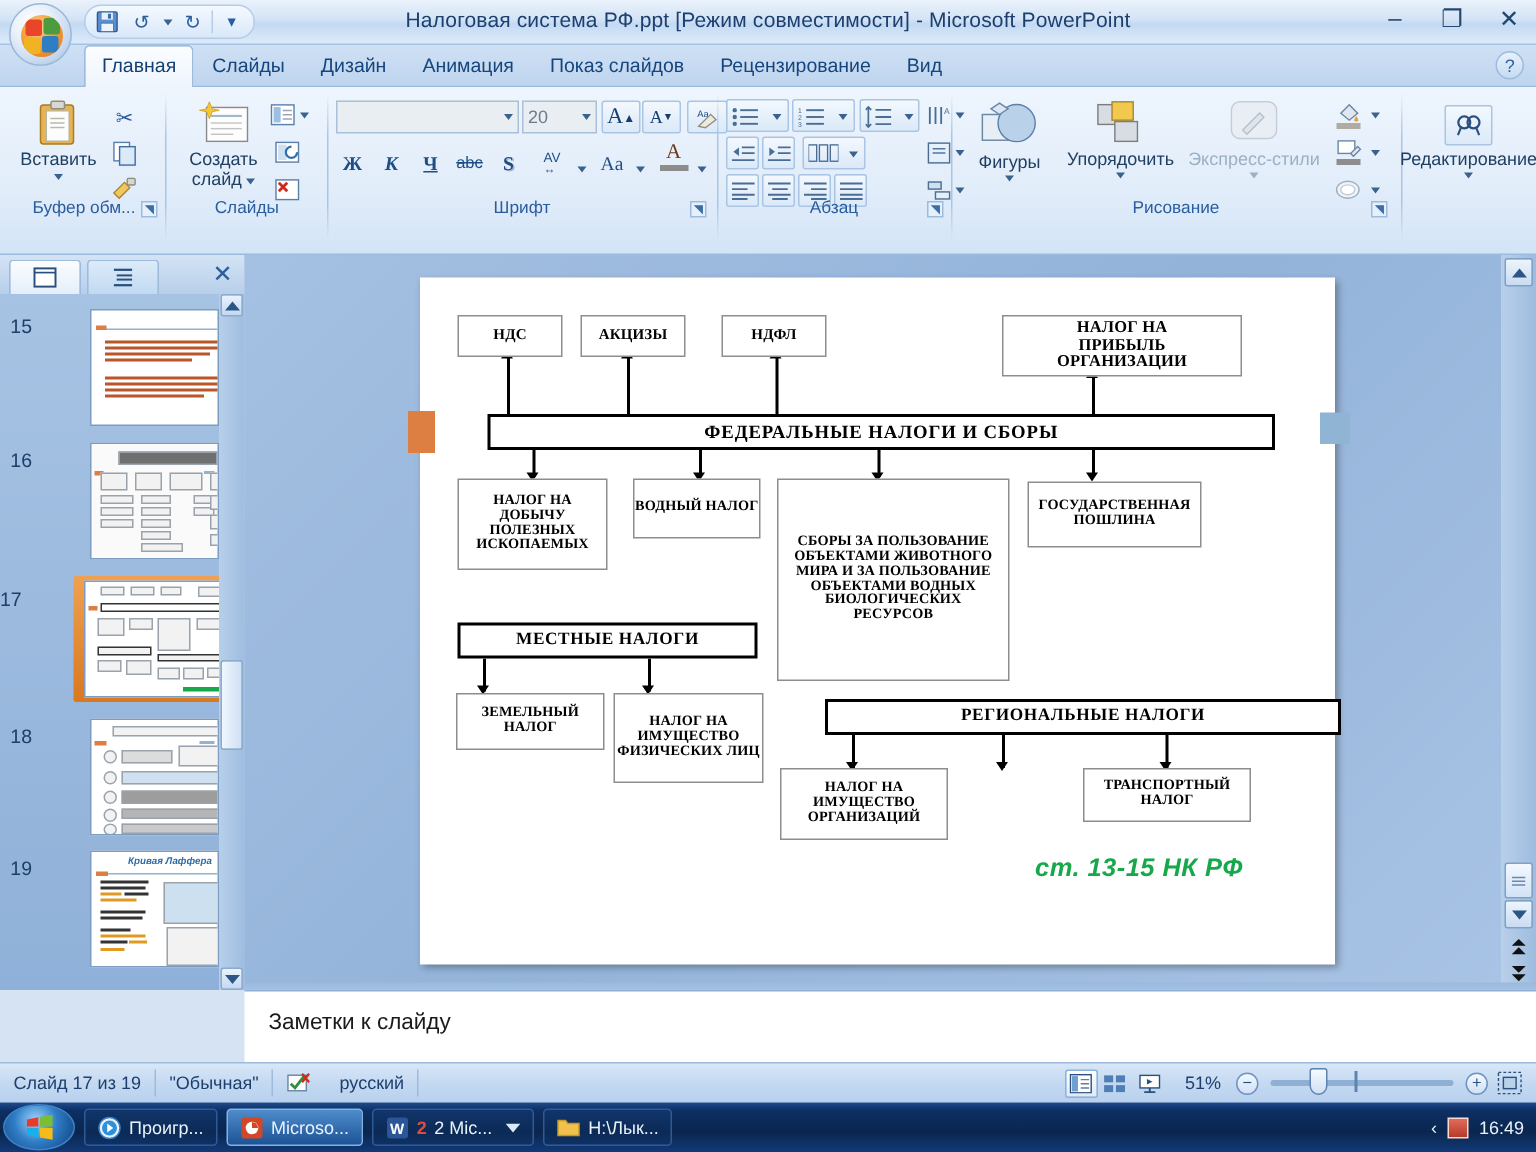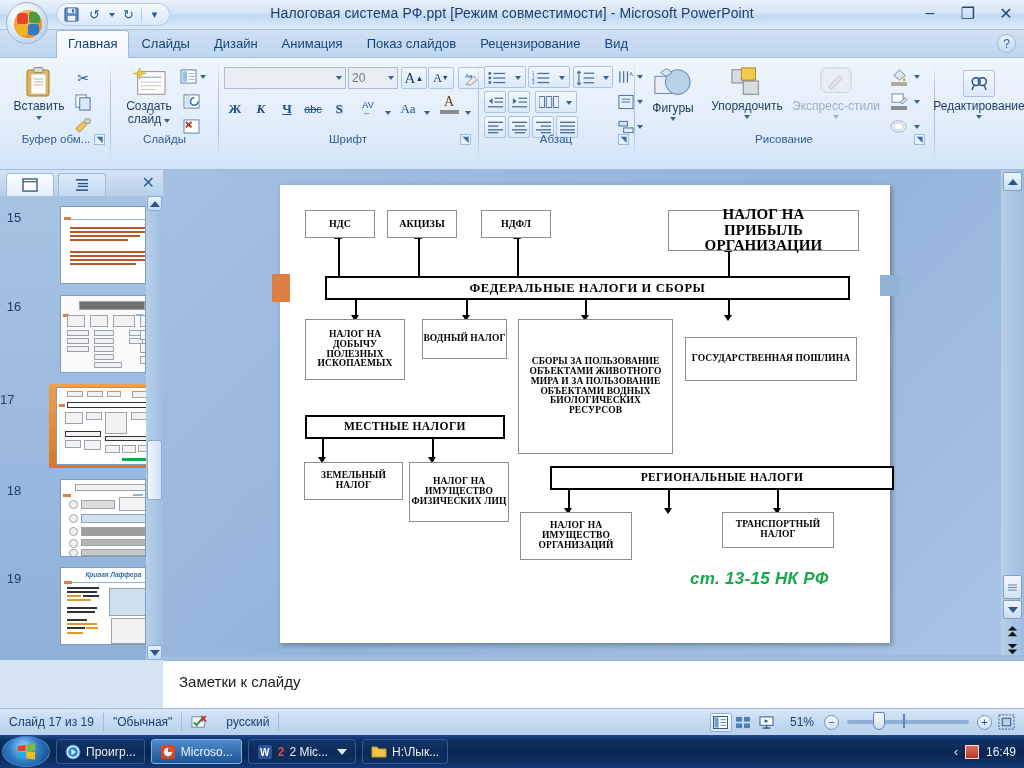--- a/index.html
+++ b/index.html
@@ -815,28 +815,28 @@
       <div class="conn" style="left:288px; top:305px; height:22px"></div>
       <div class="head-d" style="left:284px; top:323px"></div>
       <div class="conn" style="left:388px; top:305px; height:22px"></div>
       <div class="head-d" style="left:384px; top:323px"></div>
       <div class="conn" style="left:497px; top:305px; height:22px"></div>
       <div class="head-d" style="left:493px; top:323px"></div>
 
       <div class="node" style="left:25px; top:25px; width:70px; height:28px; font-size:10px">НДС</div>
       <div class="node" style="left:107px; top:25px; width:70px; height:28px; font-size:10px">АКЦИЗЫ</div>
       <div class="node" style="left:201px; top:25px; width:70px; height:28px; font-size:10px">НДФЛ</div>
-      <div class="node" style="left:388px; top:25px; width:191px; height:41px; font-size:15px; padding:0 20px">НАЛОГ НА ПРИБЫЛЬ ОРГАНИЗАЦИИ</div>
+      <div class="node" style="left:388px; top:25px; width:160px; height:41px; font-size:11px; padding:0 20px">НАЛОГ НА ПРИБЫЛЬ ОРГАНИЗАЦИИ</div>
 
       <div class="node heavy" style="left:45px; top:91px; width:525px; height:24px; font-size:12.5px; letter-spacing:0.6px">ФЕДЕРАЛЬНЫЕ НАЛОГИ И СБОРЫ</div>
 
       <div class="node" style="left:25px; top:134px; width:100px; height:61px; font-size:9.5px">НАЛОГ НА ДОБЫЧУ ПОЛЕЗНЫХ ИСКОПАЕМЫХ</div>
       <div class="node" style="left:142px; top:134px; width:85px; height:40px; font-size:9.5px">ВОДНЫЙ НАЛОГ</div>
       <div class="node" style="left:238px; top:134px; width:155px; height:135px; font-size:9.5px; padding:0 5px">СБОРЫ ЗА ПОЛЬЗОВАНИЕ ОБЪЕКТАМИ ЖИВОТНОГО МИРА И ЗА ПОЛЬЗОВАНИЕ ОБЪЕКТАМИ ВОДНЫХ БИОЛОГИЧЕСКИХ РЕСУРСОВ</div>
-      <div class="node" style="left:405px; top:152px; width:172px; height:44px; font-size:9.5px">ГОСУДАРСТВЕННАЯ ПОШЛИНА</div>
+      <div class="node" style="left:405px; top:136px; width:116px; height:44px; font-size:9.5px">ГОСУДАРСТВЕННАЯ ПОШЛИНА</div>
 
       <div class="node heavy" style="left:25px; top:230px; width:200px; height:24px; font-size:11.5px; letter-spacing:0.4px">МЕСТНЫЕ НАЛОГИ</div>
 
       <div class="node" style="left:24px; top:277px; width:99px; height:38px; font-size:9.5px">ЗЕМЕЛЬНЫЙ НАЛОГ</div>
       <div class="node" style="left:129px; top:277px; width:100px; height:60px; font-size:9.5px">НАЛОГ НА ИМУЩЕСТВО ФИЗИЧЕСКИХ ЛИЦ</div>
 
       <div class="node heavy" style="left:270px; top:281px; width:344px; height:24px; font-size:11.5px; letter-spacing:0.4px">РЕГИОНАЛЬНЫЕ НАЛОГИ</div>
 
       <div class="node" style="left:240px; top:327px; width:112px; height:48px; font-size:9.5px">НАЛОГ НА ИМУЩЕСТВО ОРГАНИЗАЦИЙ</div>
       <div class="node" style="left:442px; top:327px; width:112px; height:36px; font-size:9.5px">ТРАНСПОРТНЫЙ НАЛОГ</div>

